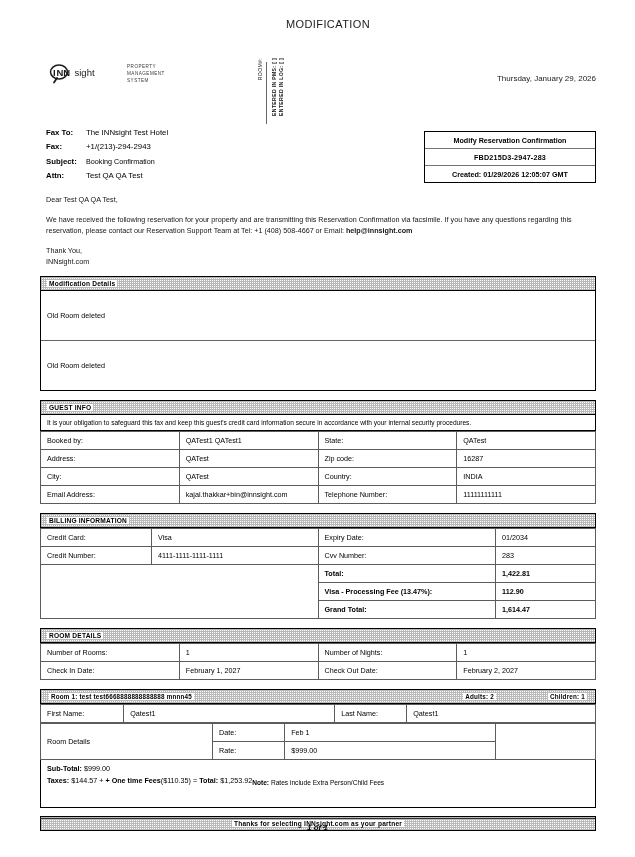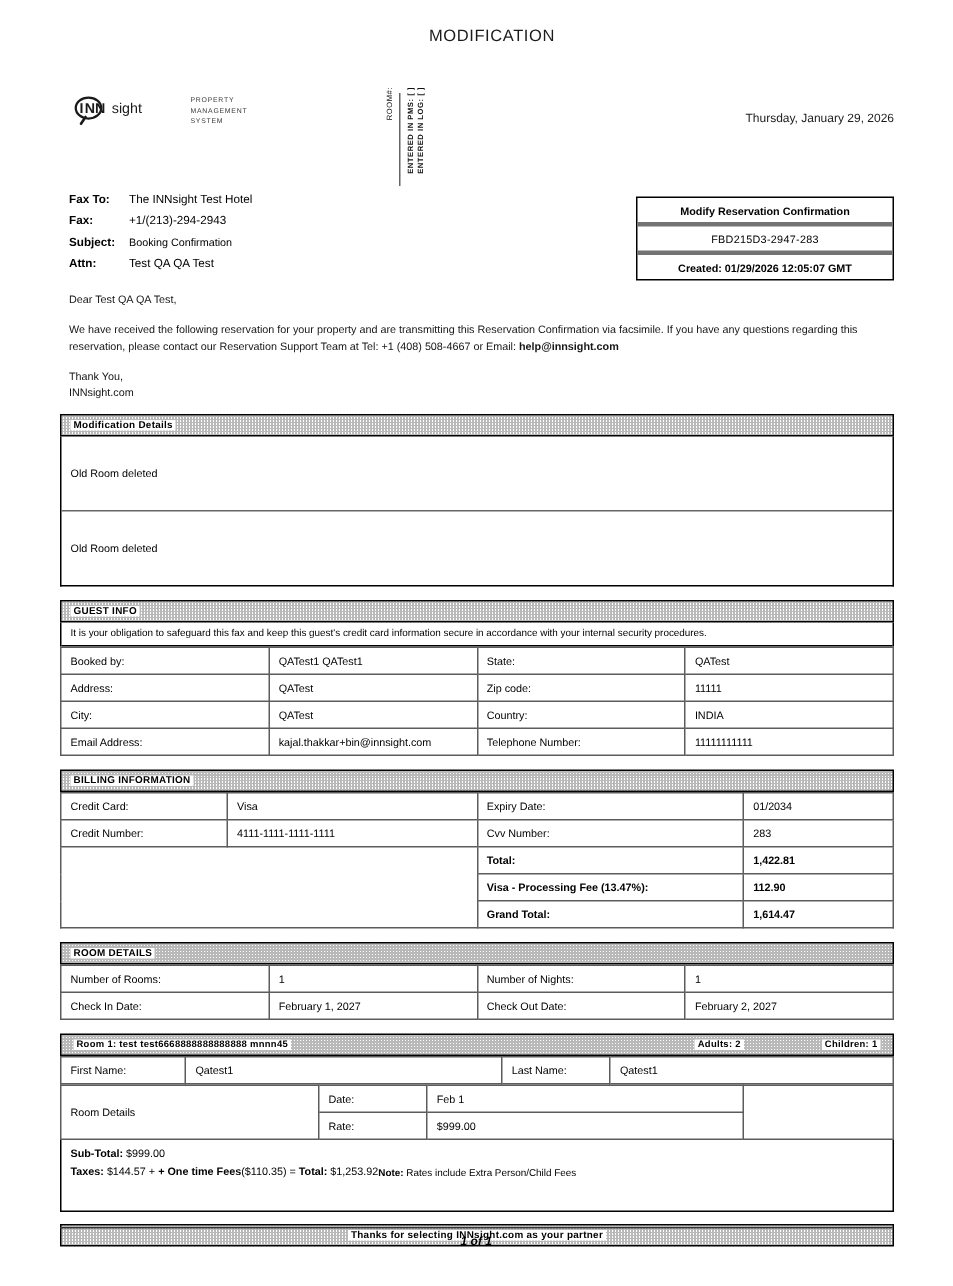--- a/index.html
+++ b/index.html
@@ -106,25 +106,25 @@
     position: absolute;
     right: 0;
     top: 95px;
     width: 172px;
     border: 1px solid #000;
   }
   .conf-box div {
     text-align: center;
     font-size: 7.2px;
     padding: 3.5px 2px;
-    border-bottom: 3px solid #737373;
+    border-bottom: 1px solid #737373;
   }
   .conf-box div:last-child { border-bottom: none; }
   .conf-title { font-weight: bold; }
-  .conf-num { font-weight: normal; letter-spacing: 0.2px; }
+  .conf-num { font-weight: bold; letter-spacing: 0.2px; }
   .conf-created { font-weight: bold; }
 
   
   .fax-block {
     margin-top: 4px;
     padding-left: 6px;
   }
   .fax-line {
     font-size: 7.8px;
     line-height: 1.85;
@@ -348,21 +348,21 @@
         <tr>
           <td>Booked by:</td>
           <td>QATest1 QATest1</td>
           <td>State:</td>
           <td>QATest</td>
         </tr>
         <tr>
           <td>Address:</td>
           <td>QATest</td>
           <td>Zip code:</td>
-          <td>11111</td>
+          <td>16287</td>
         </tr>
         <tr>
           <td>City:</td>
           <td>QATest</td>
           <td>Country:</td>
           <td>INDIA</td>
         </tr>
         <tr>
           <td>Email Address:</td>
           <td>kajal.thakkar+bin@innsight.com</td>

